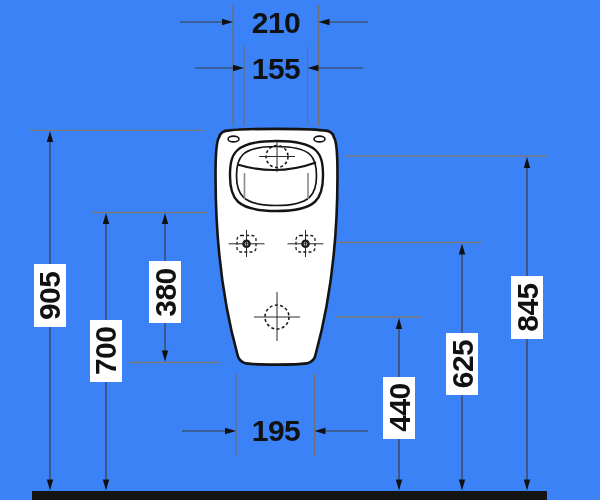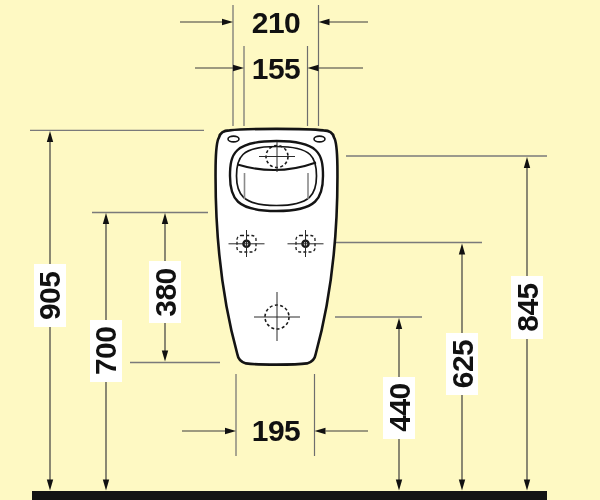--- a/index.html
+++ b/index.html
@@ -7,21 +7,21 @@
     padding: 0;
     background: #ffffff;
     width: 600px;
     height: 500px;
     overflow: hidden;
   }
   .stage {
     position: relative;
     width: 600px;
     height: 500px;
-    background: #fef9c3;
+    background: #3b82f6;
   }
   svg { display: block; }
   .dim-text {
     font-family: "Liberation Sans", "DejaVu Sans", sans-serif;
     font-weight: bold;
     font-size: 30px;
     fill: #111111;
     letter-spacing: -0.5px;
   }
   .level-line   { stroke: #7a7a7a; stroke-width: 1.3; fill: none; }

